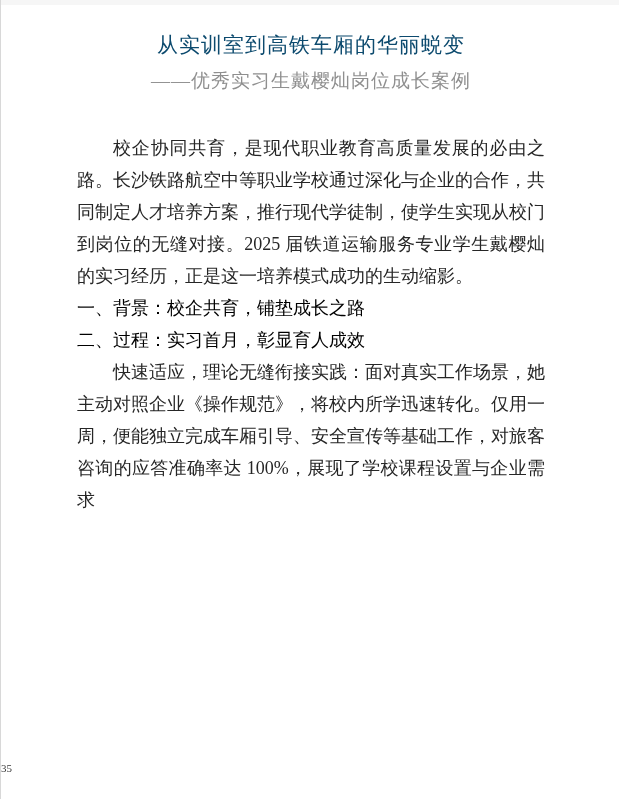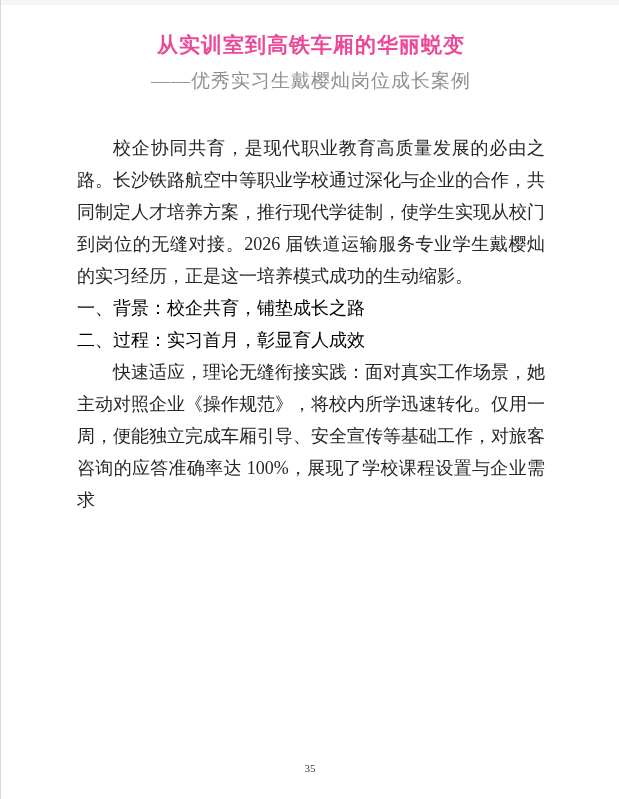--- a/index.html
+++ b/index.html
@@ -23,22 +23,22 @@
     height: 5px;
     background: #f6f6f6;
   }
   .content {
     padding: 26px 74px 0 76px;
   }
   .doc-title {
     margin: 4px 0 10px 0;
     text-align: center;
     font-size: 21px;
-    font-weight: bold;
-    color: #ec4899;
+    font-weight: normal;
+    color: #0c4a6e;
     letter-spacing: 1px;
     line-height: 30px;
   }
   .doc-subtitle {
     text-align: center;
     font-size: 19px;
     color: #8f8f8f;
     letter-spacing: 1px;
     line-height: 22px;
     margin-bottom: 40px;
@@ -58,38 +58,37 @@
   .heading {
     font-weight: normal;
     color: #000000;
     font-family: "Liberation Sans", "DejaVu Sans", sans-serif;
   }
   .page-number {
     position: absolute;
     bottom: 25px;
     left: 0;
     right: 0;
-    text-align: center;
     font-size: 11px;
     color: #3a3a3a;
     font-family: "Liberation Serif", serif;
   }
 </style>
 </head>
 <body>
 
 <div class="page">
   <div class="page-top-edge"></div>
 
   <div class="content">
     <h1 class="doc-title">从实训室到高铁车厢的华丽蜕变</h1>
 
     <div class="doc-subtitle">——优秀实习生戴樱灿岗位成长案例</div>
 
-    <p class="block paragraph">校企协同共育，是现代职业教育高质量发展的必由之路。长沙铁路航空中等职业学校通过深化与企业的合作，共同制定人才培养方案，推行现代学徒制，使学生实现从校门到岗位的无缝对接。2026 届铁道运输服务专业学生戴樱灿的实习经历，正是这一培养模式成功的生动缩影。</p>
+    <p class="block paragraph">校企协同共育，是现代职业教育高质量发展的必由之路。长沙铁路航空中等职业学校通过深化与企业的合作，共同制定人才培养方案，推行现代学徒制，使学生实现从校门到岗位的无缝对接。2025 届铁道运输服务专业学生戴樱灿的实习经历，正是这一培养模式成功的生动缩影。</p>
 
     <p class="block heading">一、背景：校企共育，铺垫成长之路</p>
 
 
     <p class="block heading">二、过程：实习首月，彰显育人成效</p>
 
 
     <p class="block paragraph">快速适应，理论无缝衔接实践：面对真实工作场景，她主动对照企业《操作规范》，将校内所学迅速转化。仅用一周，便能独立完成车厢引导、安全宣传等基础工作，对旅客咨询的应答准确率达 100%，展现了学校课程设置与企业需求</p>
   </div>
 

